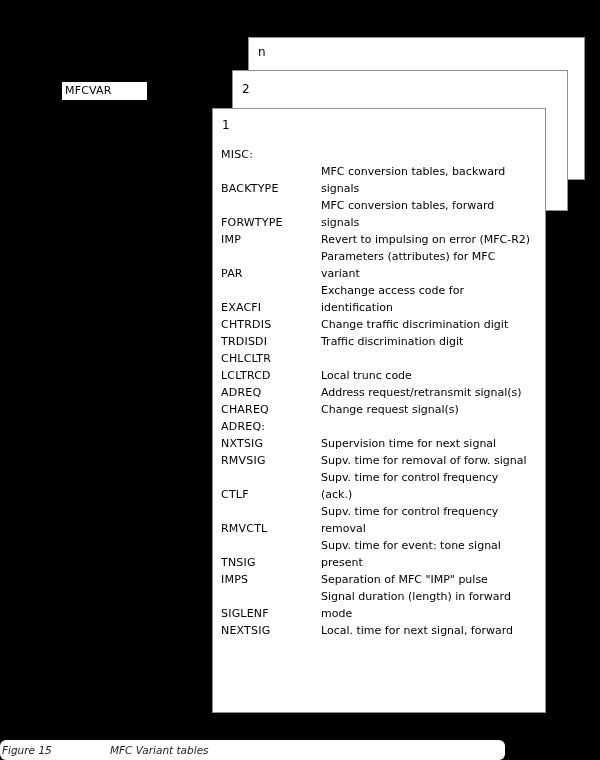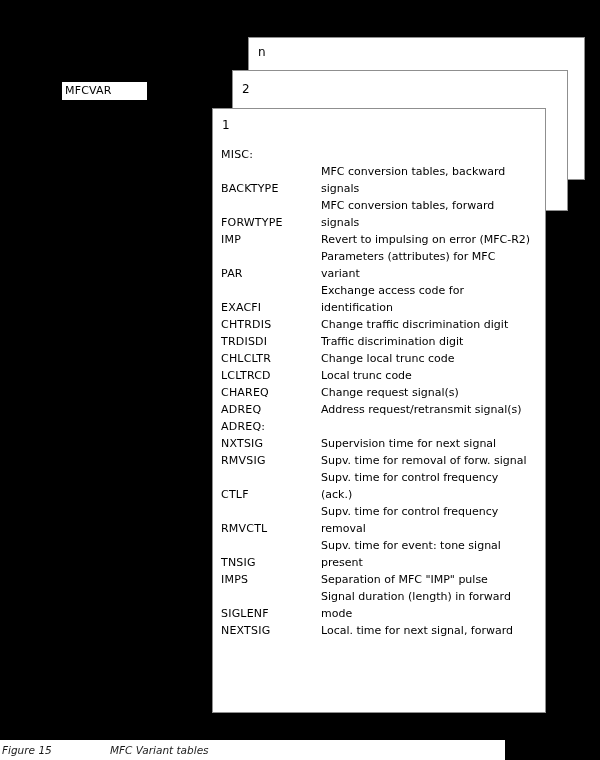--- a/index.html
+++ b/index.html
@@ -68,20 +68,21 @@
   
   .caption-bar {
     position: absolute;
     left: 0; top: 740px;
     width: 505px; height: 20px;
     background: #fff;
     font-size: 10.5px;
     font-style: italic;
     line-height: 18px;
     color: #1a1a1a;
+    border-radius: 6px;
   }
   .caption-bar .fig-num {
     position: absolute;
     left: 2px; top: 1px;
   }
   .caption-bar .fig-text {
     position: absolute;
     left: 110px; top: 1px;
   }
 </style>
@@ -146,36 +147,35 @@
           <span class="param-desc">Change traffic discrimination digit</span>
         </div>
 
         <div class="param-row">
           <span class="param-term">TRDISDI</span>
           <span class="param-desc">Traffic discrimination digit</span>
         </div>
 
         <div class="param-row">
           <span class="param-term">CHLCLTR</span>
-          <span class="param-desc">Change local trunc code</span>
         </div>
 
         <div class="param-row">
           <span class="param-term">LCLTRCD</span>
           <span class="param-desc">Local trunc code</span>
         </div>
 
         <div class="param-row">
+          <span class="param-term">ADREQ</span>
+          <span class="param-desc">Address request/retransmit signal(s)</span>
+        </div>
+
+        <div class="param-row">
           <span class="param-term">CHAREQ</span>
           <span class="param-desc">Change request signal(s)</span>
-        </div>
-
-        <div class="param-row">
-          <span class="param-term">ADREQ</span>
-          <span class="param-desc">Address request/retransmit signal(s)</span>
         </div>
 
         <div class="param-row">
           <span class="param-term">ADREQ:</span>
           <span class="param-desc"></span>
         </div>
 
 
         <div class="param-row">
           <span class="param-term">NXTSIG</span>

